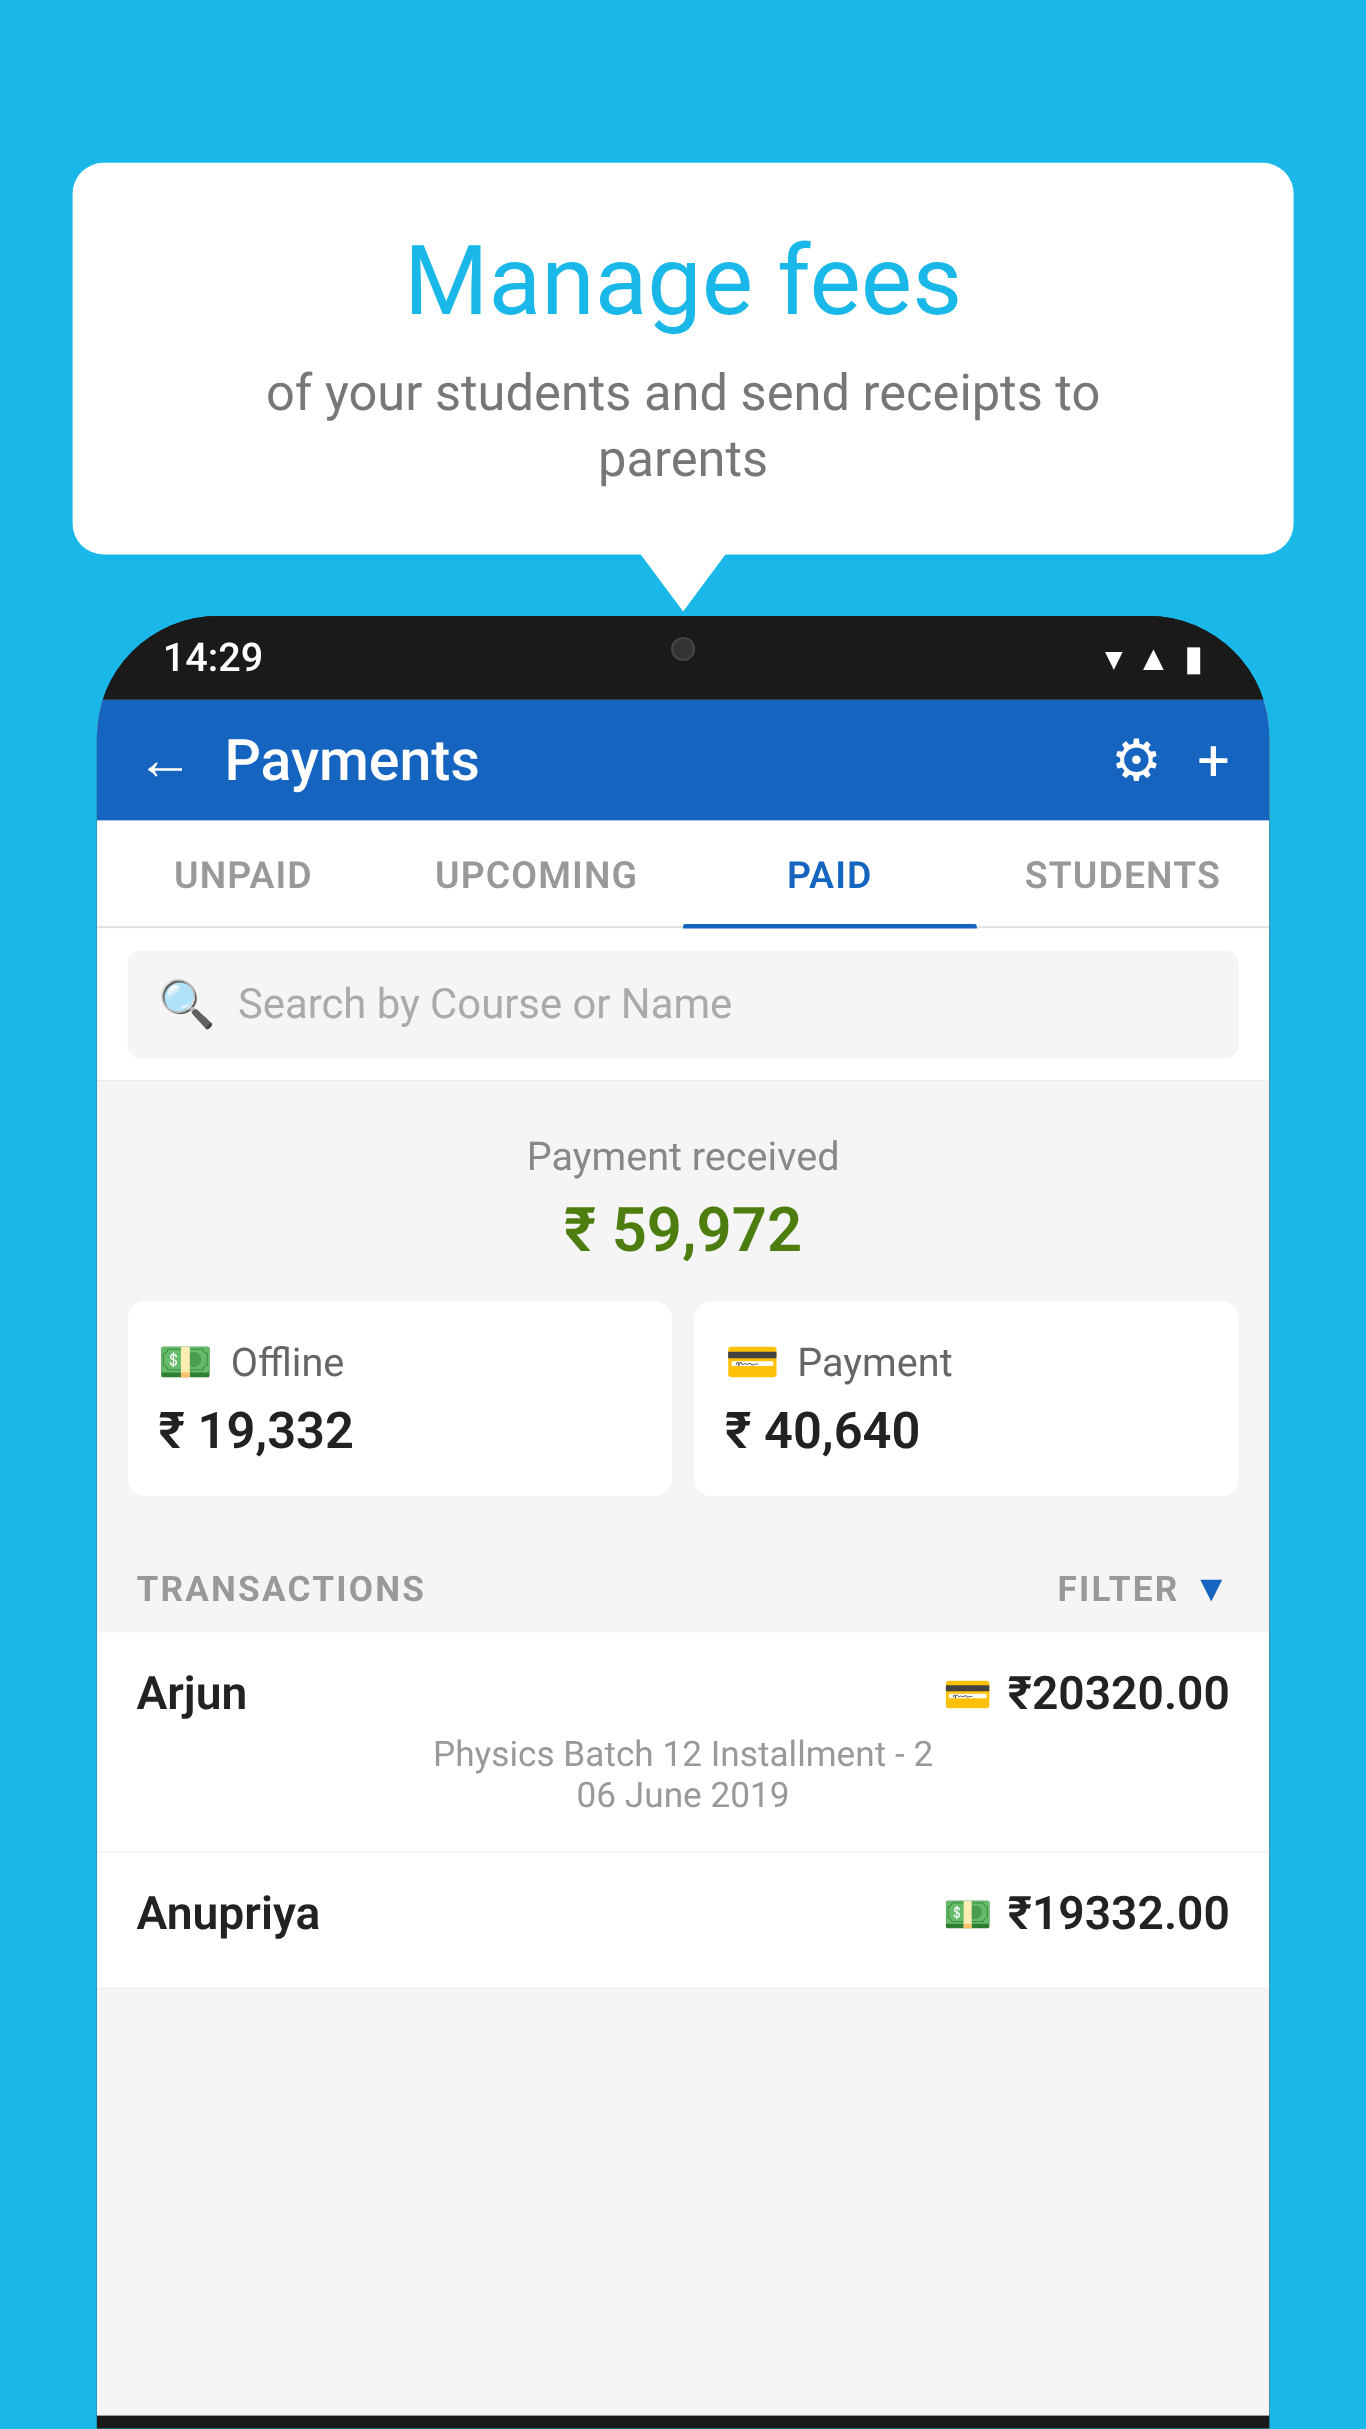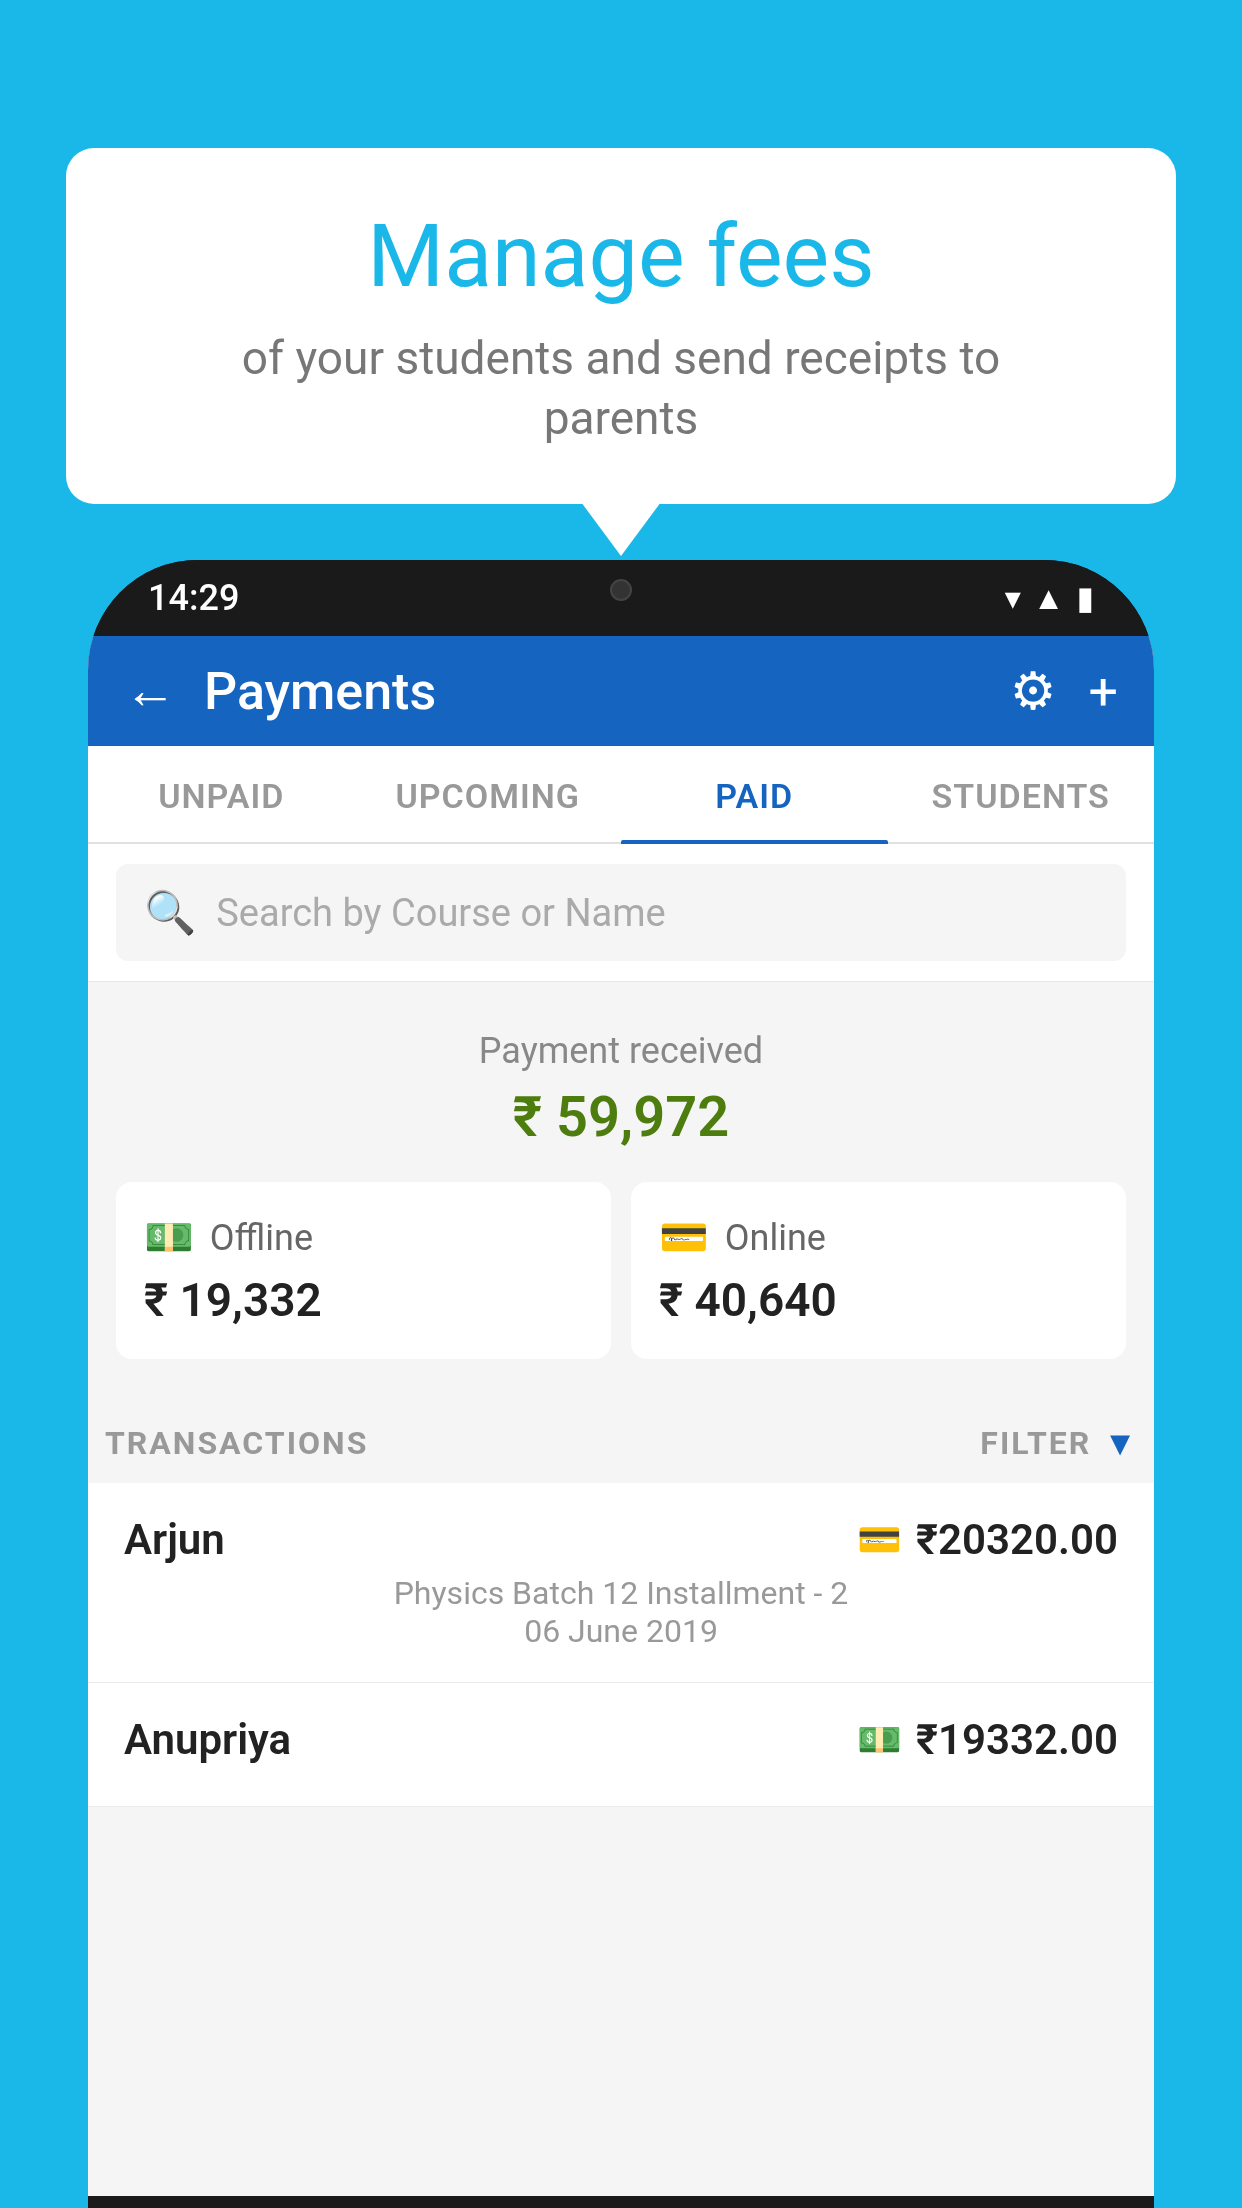--- a/index.html
+++ b/index.html
@@ -281,21 +281,21 @@
       font-size: 46px;
       font-weight: 600;
       color: #222;
     }
 
     
     .transactions-header {
       display: flex;
       justify-content: space-between;
       align-items: center;
-      padding: 28px 17px 20px;
+      padding: 28px 36px 20px;
       background: #f5f5f5;
     }
 
     .transactions-label {
       font-size: 32px;
       font-weight: 700;
       color: #999;
       letter-spacing: 2px;
     }
 
@@ -433,21 +433,21 @@
           <div class="payment-card-header">
             <span class="card-icon">💵</span>
             <span class="card-type-label">Offline</span>
           </div>
           <div class="card-amount">₹ 19,332</div>
         </div>
 
         <div class="payment-card">
           <div class="payment-card-header">
             <span class="card-icon">💳</span>
-            <span class="card-type-label">Online</span>
+            <span class="card-type-label">Payment</span>
           </div>
           <div class="card-amount">₹ 40,640</div>
         </div>
       </div>
     </div>
 
     <div class="transactions-header">
       <span class="transactions-label">TRANSACTIONS</span>
       <div class="filter-wrap">
         <span class="filter-label">FILTER</span>

